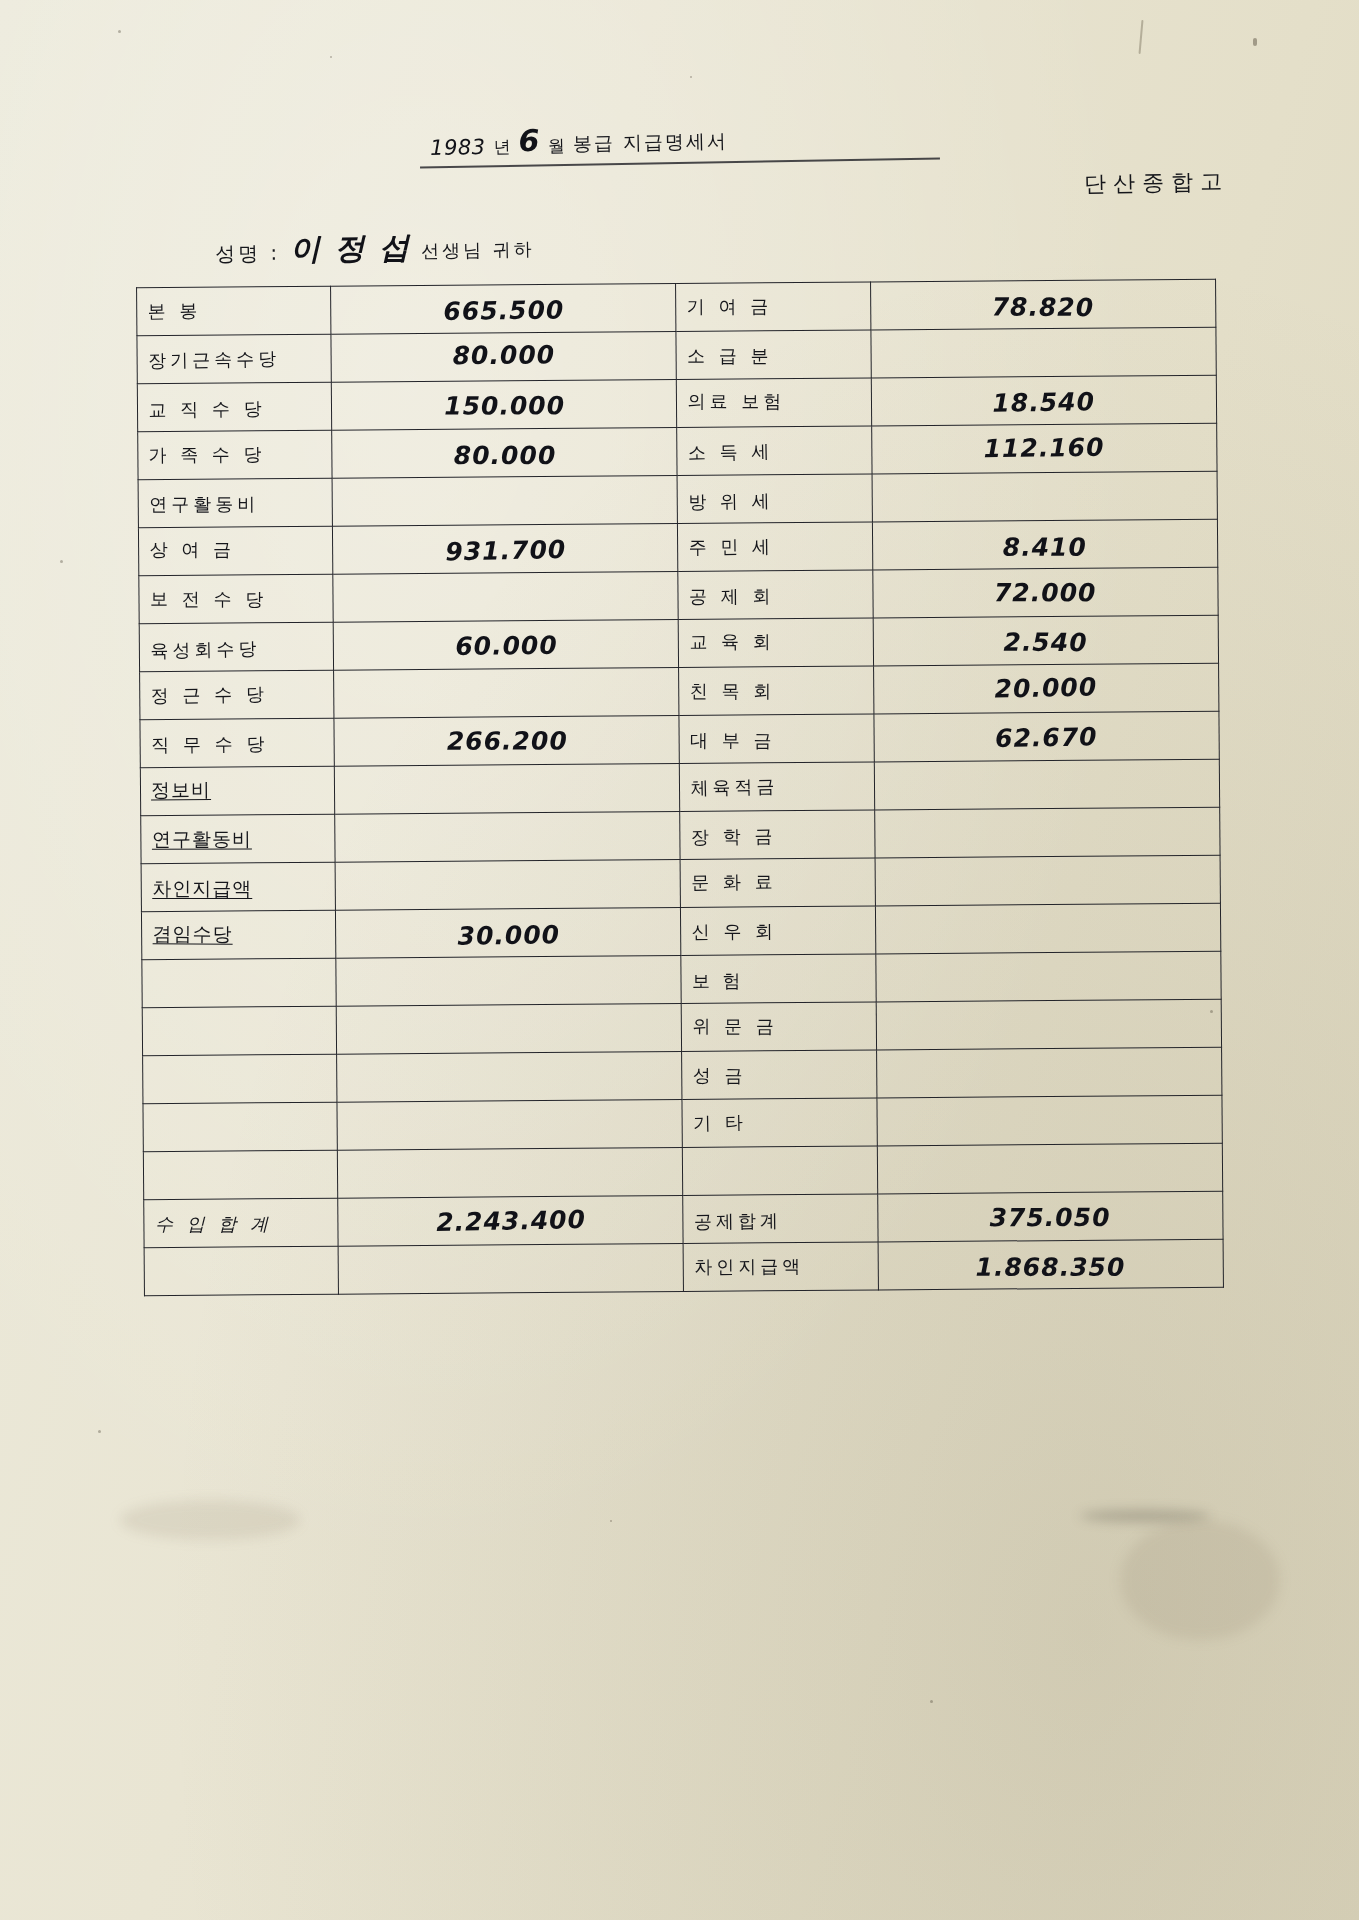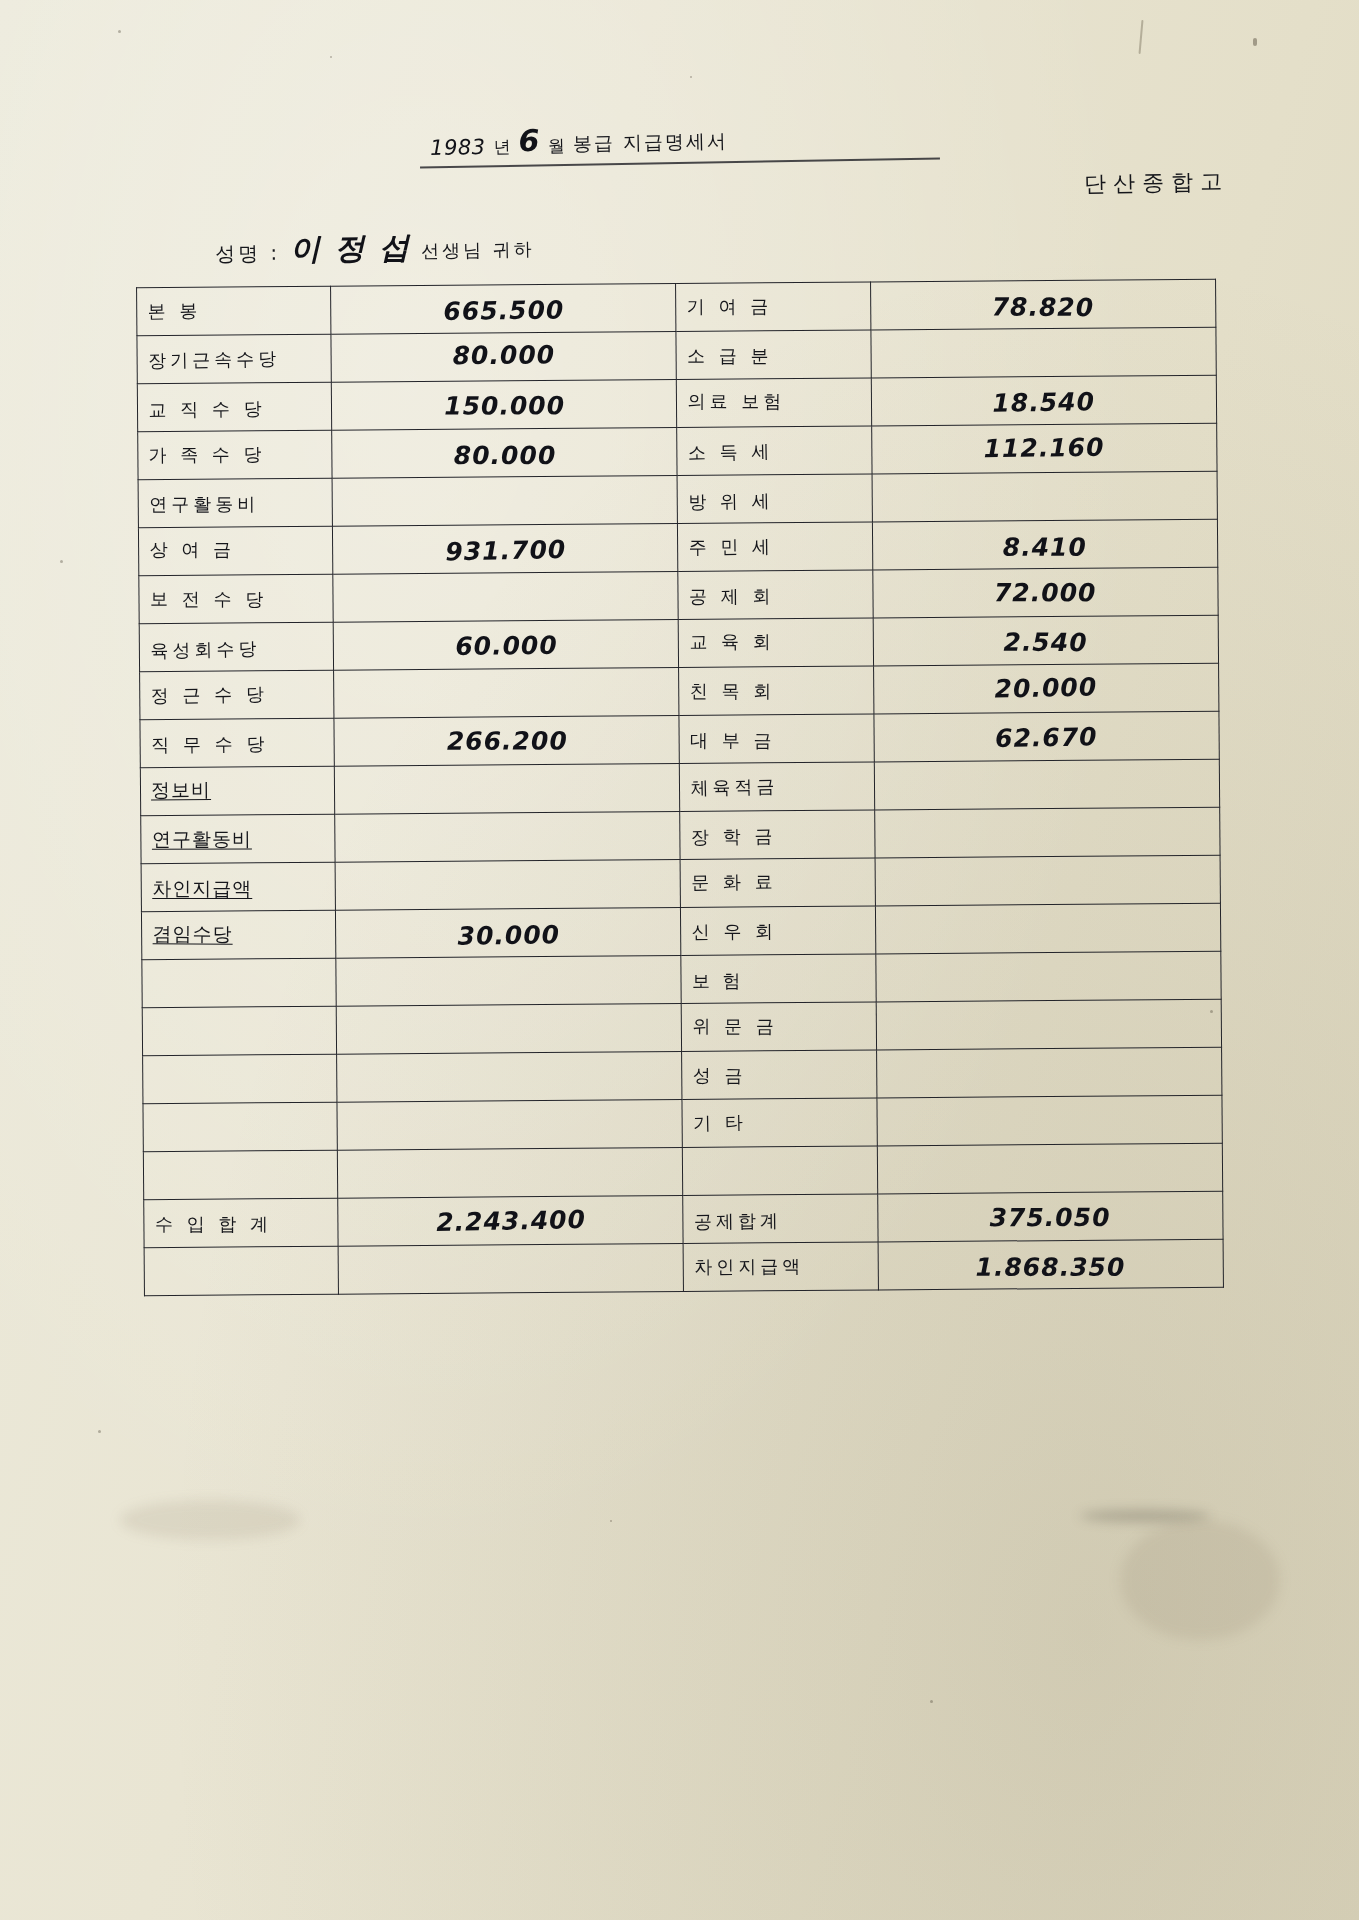--- a/index.html
+++ b/index.html
@@ -245,21 +245,21 @@
         <td class="lab hangul" style="transform: rotate(-0.75deg) translateY(-1.6px);">기      타</td>
         <td class="amt hand"></td>
       </tr>
       <tr>
         <td class="lab hangul"></td>
         <td class="amt hand"></td>
         <td class="lab hangul"></td>
         <td class="amt hand"></td>
       </tr>
       <tr>
-        <td class="lab hangul" style="transform: rotate(0.5deg) translateY(0.8px);">수 입 합 계</td>
+        <td class="lab hangul" style="transform: rotate(0.5deg) translateY(0.8px); font-style: italic;">수 입 합 계</td>
         <td class="amt hand" style="transform: rotate(-0.75deg) translateY(-0.8px);">2.243.400</td>
         <td class="lab hangul" style="transform: rotate(-0.25deg) translateY(1.6px);">공제합계</td>
         <td class="amt hand" style="transform: rotate(0.25deg) translateY(0px);">375.050</td>
       </tr>
       <tr>
         <td class="lab hangul"></td>
         <td class="amt hand"></td>
         <td class="lab hangul" style="transform: rotate(0deg) translateY(-0.8px);">차인지급액</td>
         <td class="amt hand" style="transform: rotate(0.5deg) translateY(1.6px); margin-left: 24px;">1.868.350</td>
       </tr>

